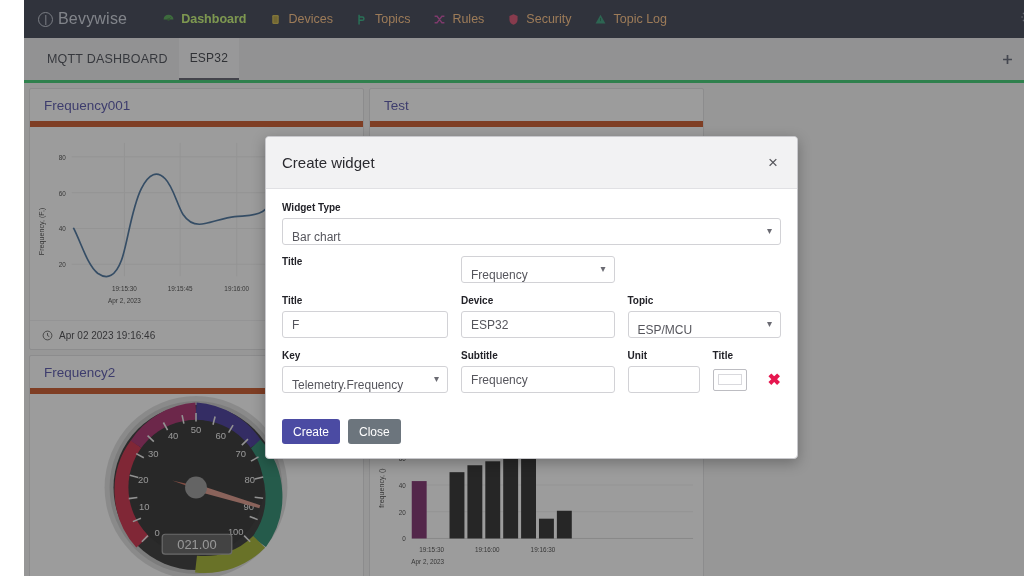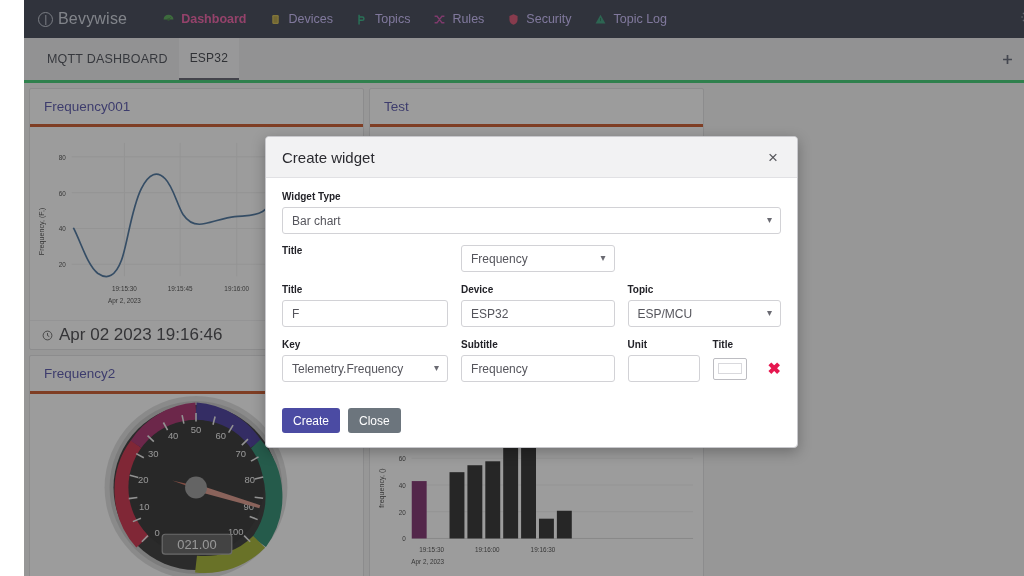--- a/index.html
+++ b/index.html
@@ -29,22 +29,22 @@
     width: 15px; height: 15px; border: 1.4px solid #b9bfcc; border-radius: 50%;
     position: relative;
   }
   .logo-mark::after {
     content: ""; position: absolute; left: 50%; top: 2px; width: 1.4px; height: 10px;
     background: #b9bfcc; transform: translateX(-50%);
   }
   .logo-text { color: #c6ccd8; font-size: 16px; letter-spacing: .2px; }
   .nav-items { display: flex; align-items: center; gap: 22px; }
   .nav-item { display: flex; align-items: center; gap: 6px; cursor: pointer; }
-  .nav-item .ni-label { font-size: 12.5px; color: #c4b5fd; }
-  .nav-item.active .ni-label { color: #ec4899; font-weight: bold; }
+  .nav-item .ni-label { font-size: 12.5px; color: #fdba74; }
+  .nav-item.active .ni-label { color: #bef264; font-weight: bold; }
   .ni-icon { width: 14px; height: 14px; display: inline-flex; align-items: center; justify-content: center; }
   .gear-btn { margin-left: auto; cursor: pointer; }
 
   
   .tabstrip {
     position: relative; z-index: 2;
     height: 45px; background: #e9e9ea; border-bottom: 3px solid #22c55e;
     display: flex; align-items: stretch; padding-left: 12px;
   }
   .tab {
@@ -67,62 +67,62 @@
   }
   .card {
     width: 335px; background: #fcfcfc;
     border: 1px solid #dcdcde; border-radius: 2px;
     display: flex; flex-direction: column; overflow: hidden;
   }
   .card.tall { height: 262px; }
   .card.tall2 { height: 230px; }
   .card-head {
     height: 38px; display: flex; align-items: center; padding: 0 14px;
-    border-bottom: 3px solid #c2410c;
+    border-bottom: 6px solid #c2410c;
   }
   .card-title { font-size: 13.5px; color: #3f3d9e; }
   .card-body { flex: 1; position: relative; overflow: hidden; }
   .card-foot {
     height: 29px; display: flex; align-items: center; padding: 0 12px;
     border-top: 1px solid #ececee; gap: 6px;
   }
-  .foot-time { font-size: 17px; color: #2d2d32; }
+  .foot-time { font-size: 10px; color: #2d2d32; }
   .ficon { cursor: pointer; display: flex; }
 
   
   .chart-svg { width: 100%; height: 100%; display: block; }
   .ax-tick  { font-size: 6.4px; fill: #303030; font-family: "Liberation Sans", sans-serif; }
   .ax-ytitle{ font-size: 7.2px; fill: #303030; font-family: "Liberation Sans", sans-serif; }
 
   
   .modal {
     position: absolute; z-index: 60;
     left: 241px; top: 136px; width: 533px;
     background: #ffffff; border: 1px solid #c8c8cc; border-radius: 4px;
     box-shadow: 0 4px 14px rgba(0,0,0,0.28);
   }
   .modal-head {
-    height: 41px; background: #f2f2f3; border-bottom: 1px solid #e1e1e4;
+    height: 52px; background: #f2f2f3; border-bottom: 1px solid #e1e1e4;
     display: flex; align-items: center; padding: 0 16px;
     border-radius: 4px 4px 0 0;
   }
   .modal-title { font-size: 15px; color: #2b2b30; }
   .modal-close {
     margin-left: auto; font-size: 17px; color: #57575c; cursor: pointer;
     line-height: 1; padding: 2px 3px;
   }
   .modal-body { padding: 13px 16px 12px 16px; }
   .fld-label { font-size: 10px; font-weight: bold; color: #222228; margin-bottom: 5px; }
   .input, .select {
     width: 100%; height: 27px; border: 1px solid #d2d2d6; border-radius: 3px;
     background: #fff; font-size: 12px; color: #55555c;
     padding: 0 9px; font-family: "Liberation Sans", sans-serif;
     display: flex; align-items: center;
   }
-  .select { position: relative; padding-right: 26px; }
+  .select { position: relative; padding-right: 26px; align-items: flex-end; }
   .select .caret {
     position: absolute; right: 8px; top: 50%; transform: translateY(-60%);
     color: #6a6a72; font-size: 10px;
   }
   .row { display: flex; margin-top: 11px; }
   .col { display: flex; flex-direction: column; }
   .w-full { width: 100%; }
   .c1 { width: 173px; margin-right: 13px; }
   .c2 { width: 160px; margin-right: 13px; }
   .c3 { width: 160px; }

